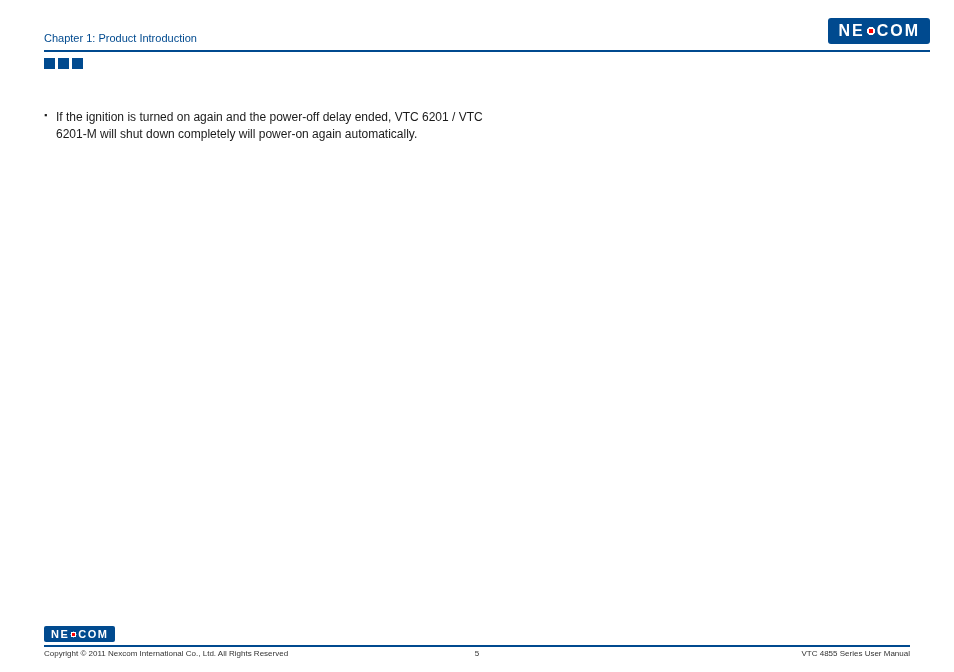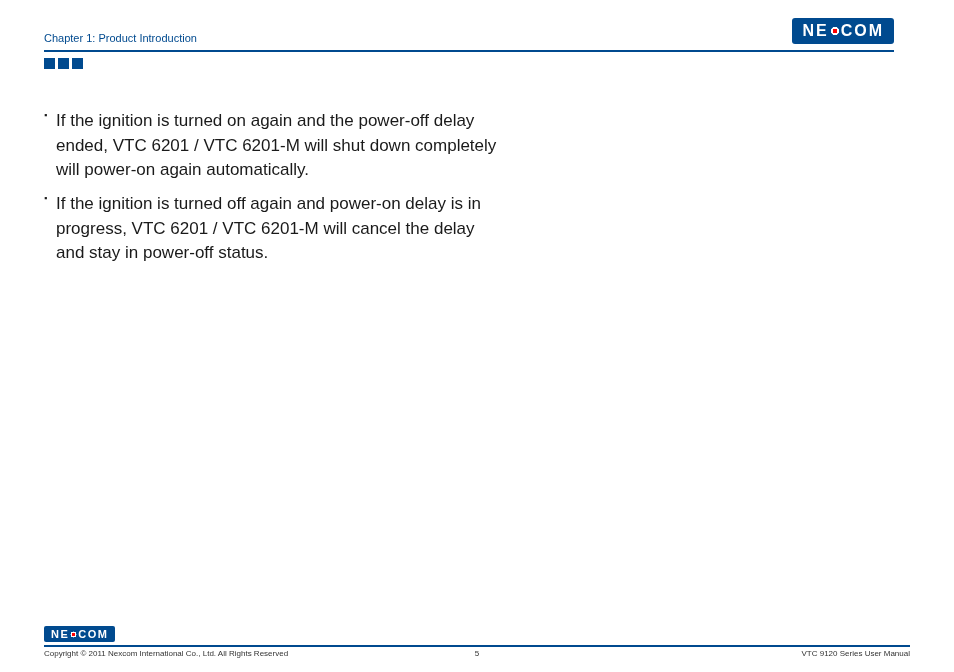--- a/index.html
+++ b/index.html
@@ -9,21 +9,21 @@
     }
     body {
       width: 954px;
       height: 672px;
       background: #ffffff;
       font-family: Arial, Helvetica, sans-serif;
       position: relative;
       overflow: hidden;
     }
     .page {
-      padding: 18px 60px 0 44px;
+      padding: 18px 24px 0 44px;
       height: 100%;
       position: relative;
     }
     .header-row {
       display: flex;
       justify-content: space-between;
       align-items: flex-end;
       padding-bottom: 4px;
     }
     .chapter-title {
@@ -76,21 +76,21 @@
     .content {
       padding-top: 40px;
       max-width: 460px;
     }
     .bullet-list {
       list-style: none;
     }
     .bullet-list li {
       position: relative;
       padding-left: 12px;
-      font-size: 17px;
+      font-size: 12px;
       line-height: 1.45;
       color: #1a1a1a;
       margin-bottom: 9px;
     }
     .bullet-list li::before {
       content: "▪";
       position: absolute;
       left: 0;
       top: 0;
       font-size: 9px;
@@ -162,30 +162,29 @@
   <hr class="header-rule">
   <div class="squares">
     <span></span>
     <span></span>
     <span></span>
   </div>
 
   <div class="content">
     <ul class="bullet-list">
       <li>If the ignition is turned on again and the power-off delay ended, VTC 6201 / VTC 6201-M will shut down completely will power-on again automatically.</li>
-      <li>If the ignition is turned off again and power-on delay is in progress, VTC 6201 / VTC 6201-M will cancel the delay and stay in power-off status.</li>
     </ul>
   </div>
 
   <div class="footer">
     <div class="logo-bottom">
       <span>NE</span>
         <span class="dot"></span>
         <span>COM</span>
     </div>
     <hr class="footer-rule">
     <div class="footer-row">
       <span>Copyright © 2011 Nexcom International Co., Ltd. All Rights Reserved</span>
       <span class="page-number">5</span>
-      <span>VTC 9120 Series User Manual</span>
+      <span>VTC 4855 Series User Manual</span>
     </div>
   </div>
 </div>
 
 </body></html>

